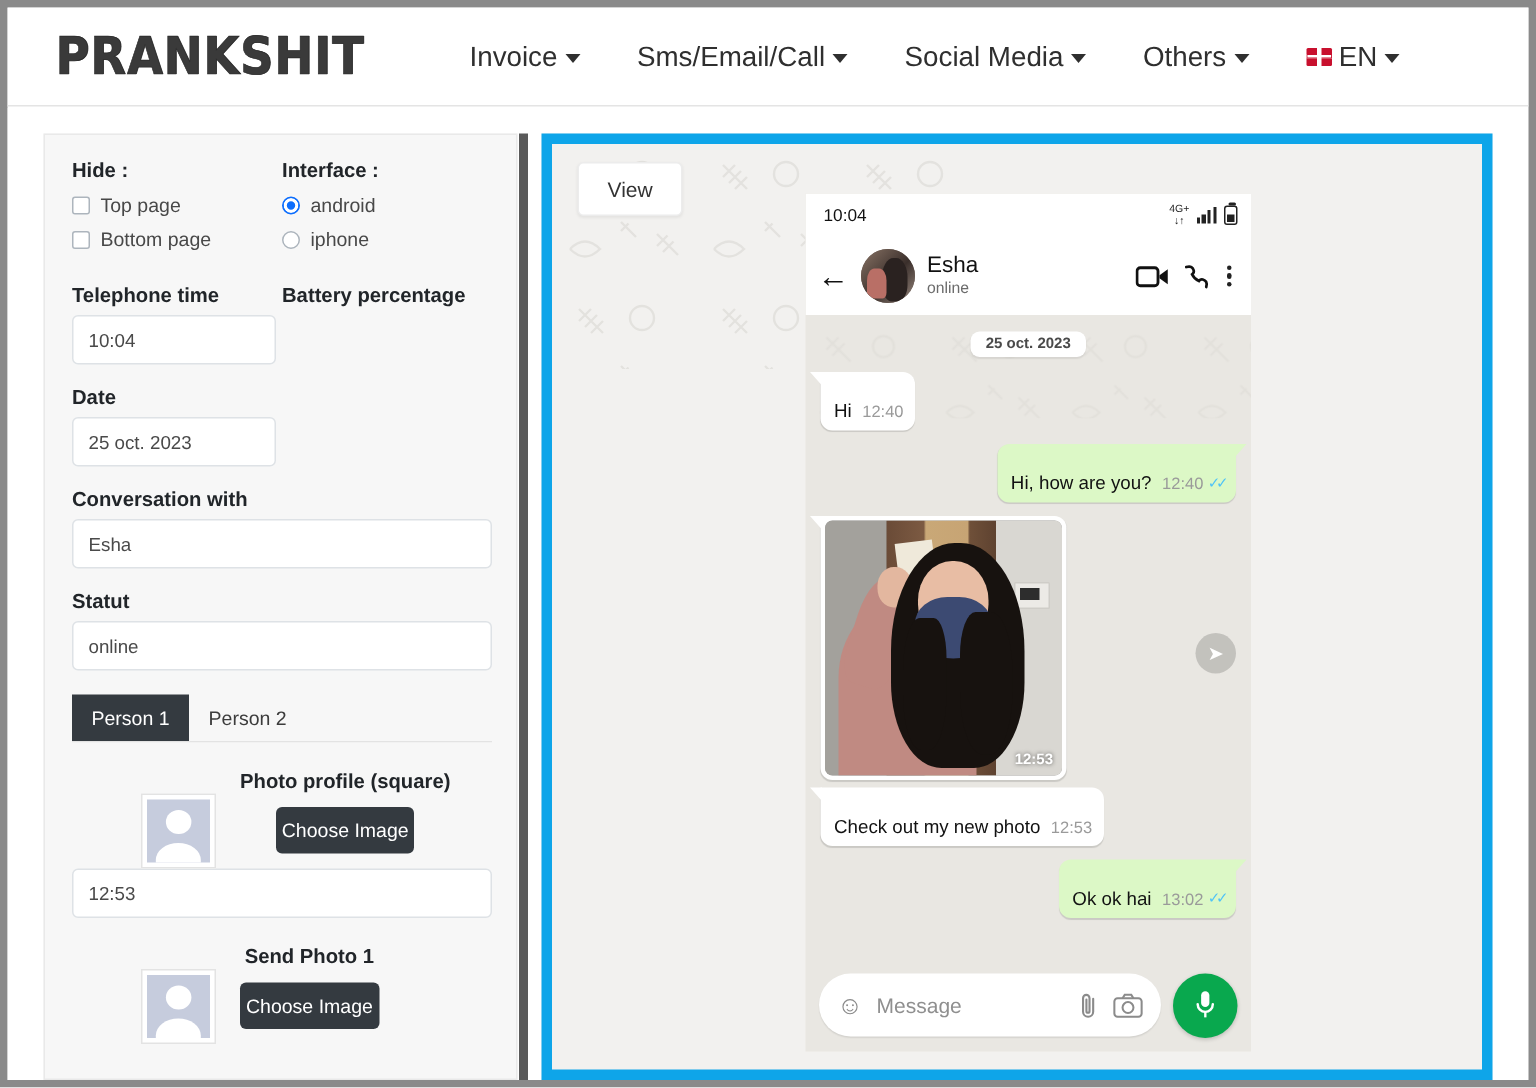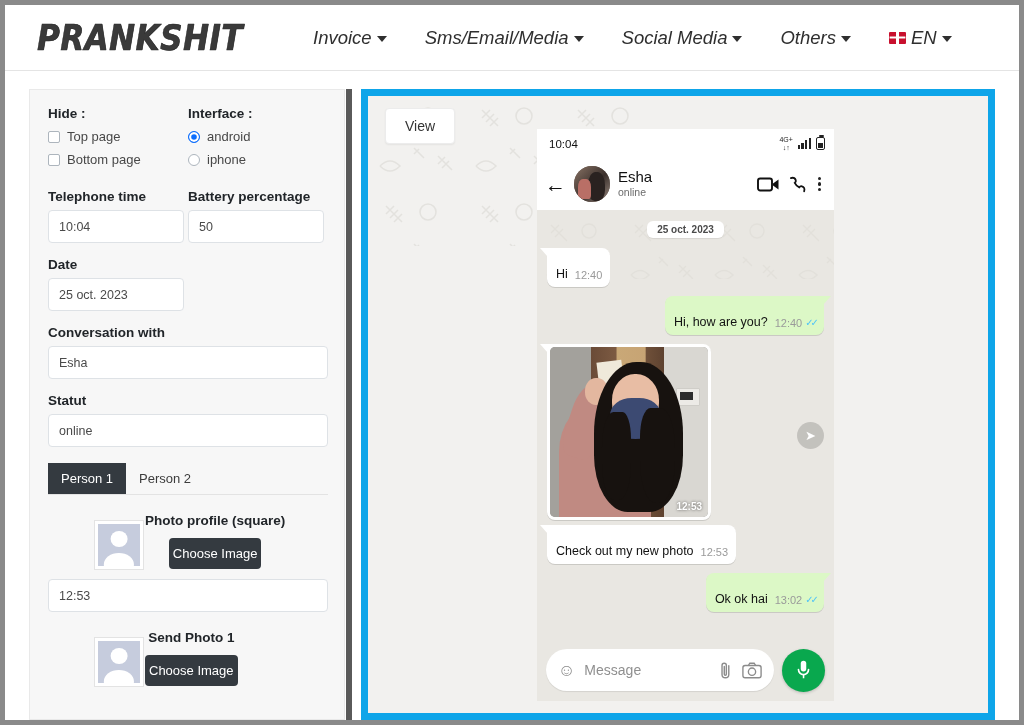--- a/index.html
+++ b/index.html
@@ -16,21 +16,21 @@
     background: #ffffff;
     overflow: hidden;
   }
 
   
   #navbar {
     position: absolute; left: 0; top: 0;
     width: 1014px; height: 66px;
     background: #ffffff;
     border-bottom: 1px solid #e4e4e4;
-    display: flex; align-items: center; font-style: italic;
+    display: flex; align-items: center;
   }
   #brand {
     margin-left: 32px;
     font-family: "DejaVu Sans", sans-serif;
     font-weight: bold;
     font-size: 31px;
     letter-spacing: 0.5px;
     color: #3a3a3a;
     -webkit-text-stroke: 0.4px #2b2b2b;
     transform: scaleY(1.12);
@@ -163,21 +163,21 @@
     cursor: pointer;
   }
   .tab.active { background: #343a40; color: #ffffff; }
   .tab.idle { color: #3c3c3c; }
 
   #person-panel {
     background: #f7f7f7;
     padding: 16px 0 0 0;
   }
   .photo-row {
-    display: flex; align-items: center; gap: 1px;
+    display: flex; align-items: flex-end; gap: 16px;
     padding-left: 46px;
   }
   .avatar-box {
     width: 50px; height: 50px;
     background: #ffffff;
     border: 1px solid #e3e3e3;
     padding: 3px;
     flex: none;
   }
   .avatar-inner {
@@ -459,21 +459,21 @@
 <div id="frame">
 
   <div id="navbar">
     <div id="brand">PRANKSHIT</div>
     <div id="navlinks">
       <div class="navitem">
         <span>Invoice</span>
         <span class="caret"></span>
       </div>
       <div class="navitem">
-        <span>Sms/Email/Media</span>
+        <span>Sms/Email/Call</span>
         <span class="caret"></span>
       </div>
       <div class="navitem">
         <span>Social Media</span>
         <span class="caret"></span>
       </div>
       <div class="navitem">
         <span>Others</span>
         <span class="caret"></span>
       </div>
@@ -515,21 +515,20 @@
           </div>
         </div>
 
         <div class="two-col">
           <div class="col">
             <div class="fld-label">Telephone time</div>
             <div class="input small">10:04</div>
           </div>
           <div class="col">
             <div class="fld-label">Battery percentage</div>
-            <div class="input small">50</div>
           </div>
         </div>
 
         <div class="fld-label">Date</div>
         <div class="input small">25 oct. 2023</div>
 
         <div class="fld-label">Conversation with</div>
         <div class="input full">Esha</div>
 
         <div class="fld-label">Statut</div>

